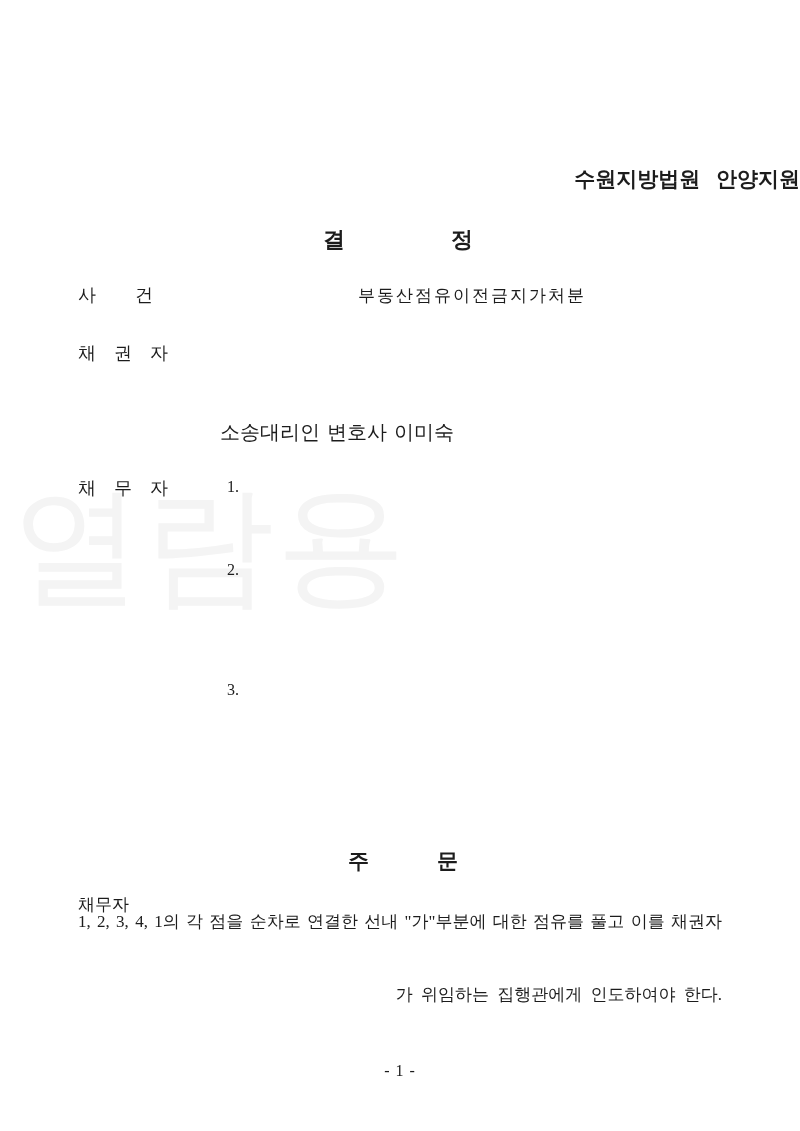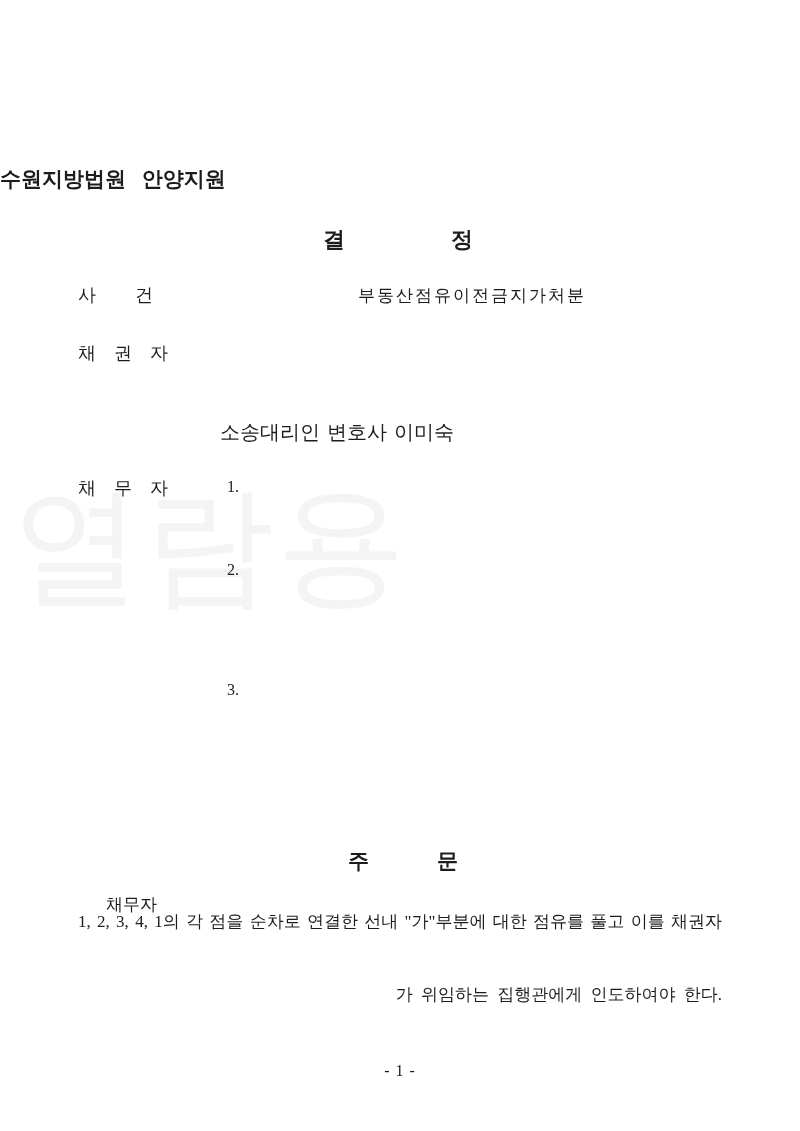--- a/index.html
+++ b/index.html
@@ -30,21 +30,21 @@
     z-index: 0;
   }
 
   .layer { position: relative; z-index: 1; }
 
   .court-title {
     position: absolute;
     top: 165px;
     left: 0;
     width: 100%;
-    text-align: left;
+    text-align: right;
     font-family: "Liberation Sans", "DejaVu Sans", sans-serif;
     font-weight: bold;
     font-size: 21px;
     word-spacing: 10px;
   }
 
   .spread-heading {
     position: absolute;
     display: flex;
     justify-content: space-between;
@@ -91,21 +91,21 @@
   .debtor-item-3 { top: 681px; }
 
   .order-line {
     position: absolute;
     left: 78px;
     width: 644px;
     font-size: 17px;
     line-height: 24px;
   }
   .order-line-1 { top: 893px; display: flex; }
-  .order-line-1 .prefix { flex: none; margin-left: 28px; }
+  .order-line-1 .prefix { flex: none; }
   .order-line-1 .redaction-gap { flex: none; width: 71px; }
   .order-line-1 .rest { flex: 1; text-align: justify; text-align-last: justify; }
   .order-line-2 { top: 910px; text-align: justify; text-align-last: justify; }
   .order-line-3 { top: 983px; word-spacing: 4px; text-align: right; }
 
   .page-footer {
     position: absolute;
     top: 1062px;
     left: 0;
     width: 100%;

